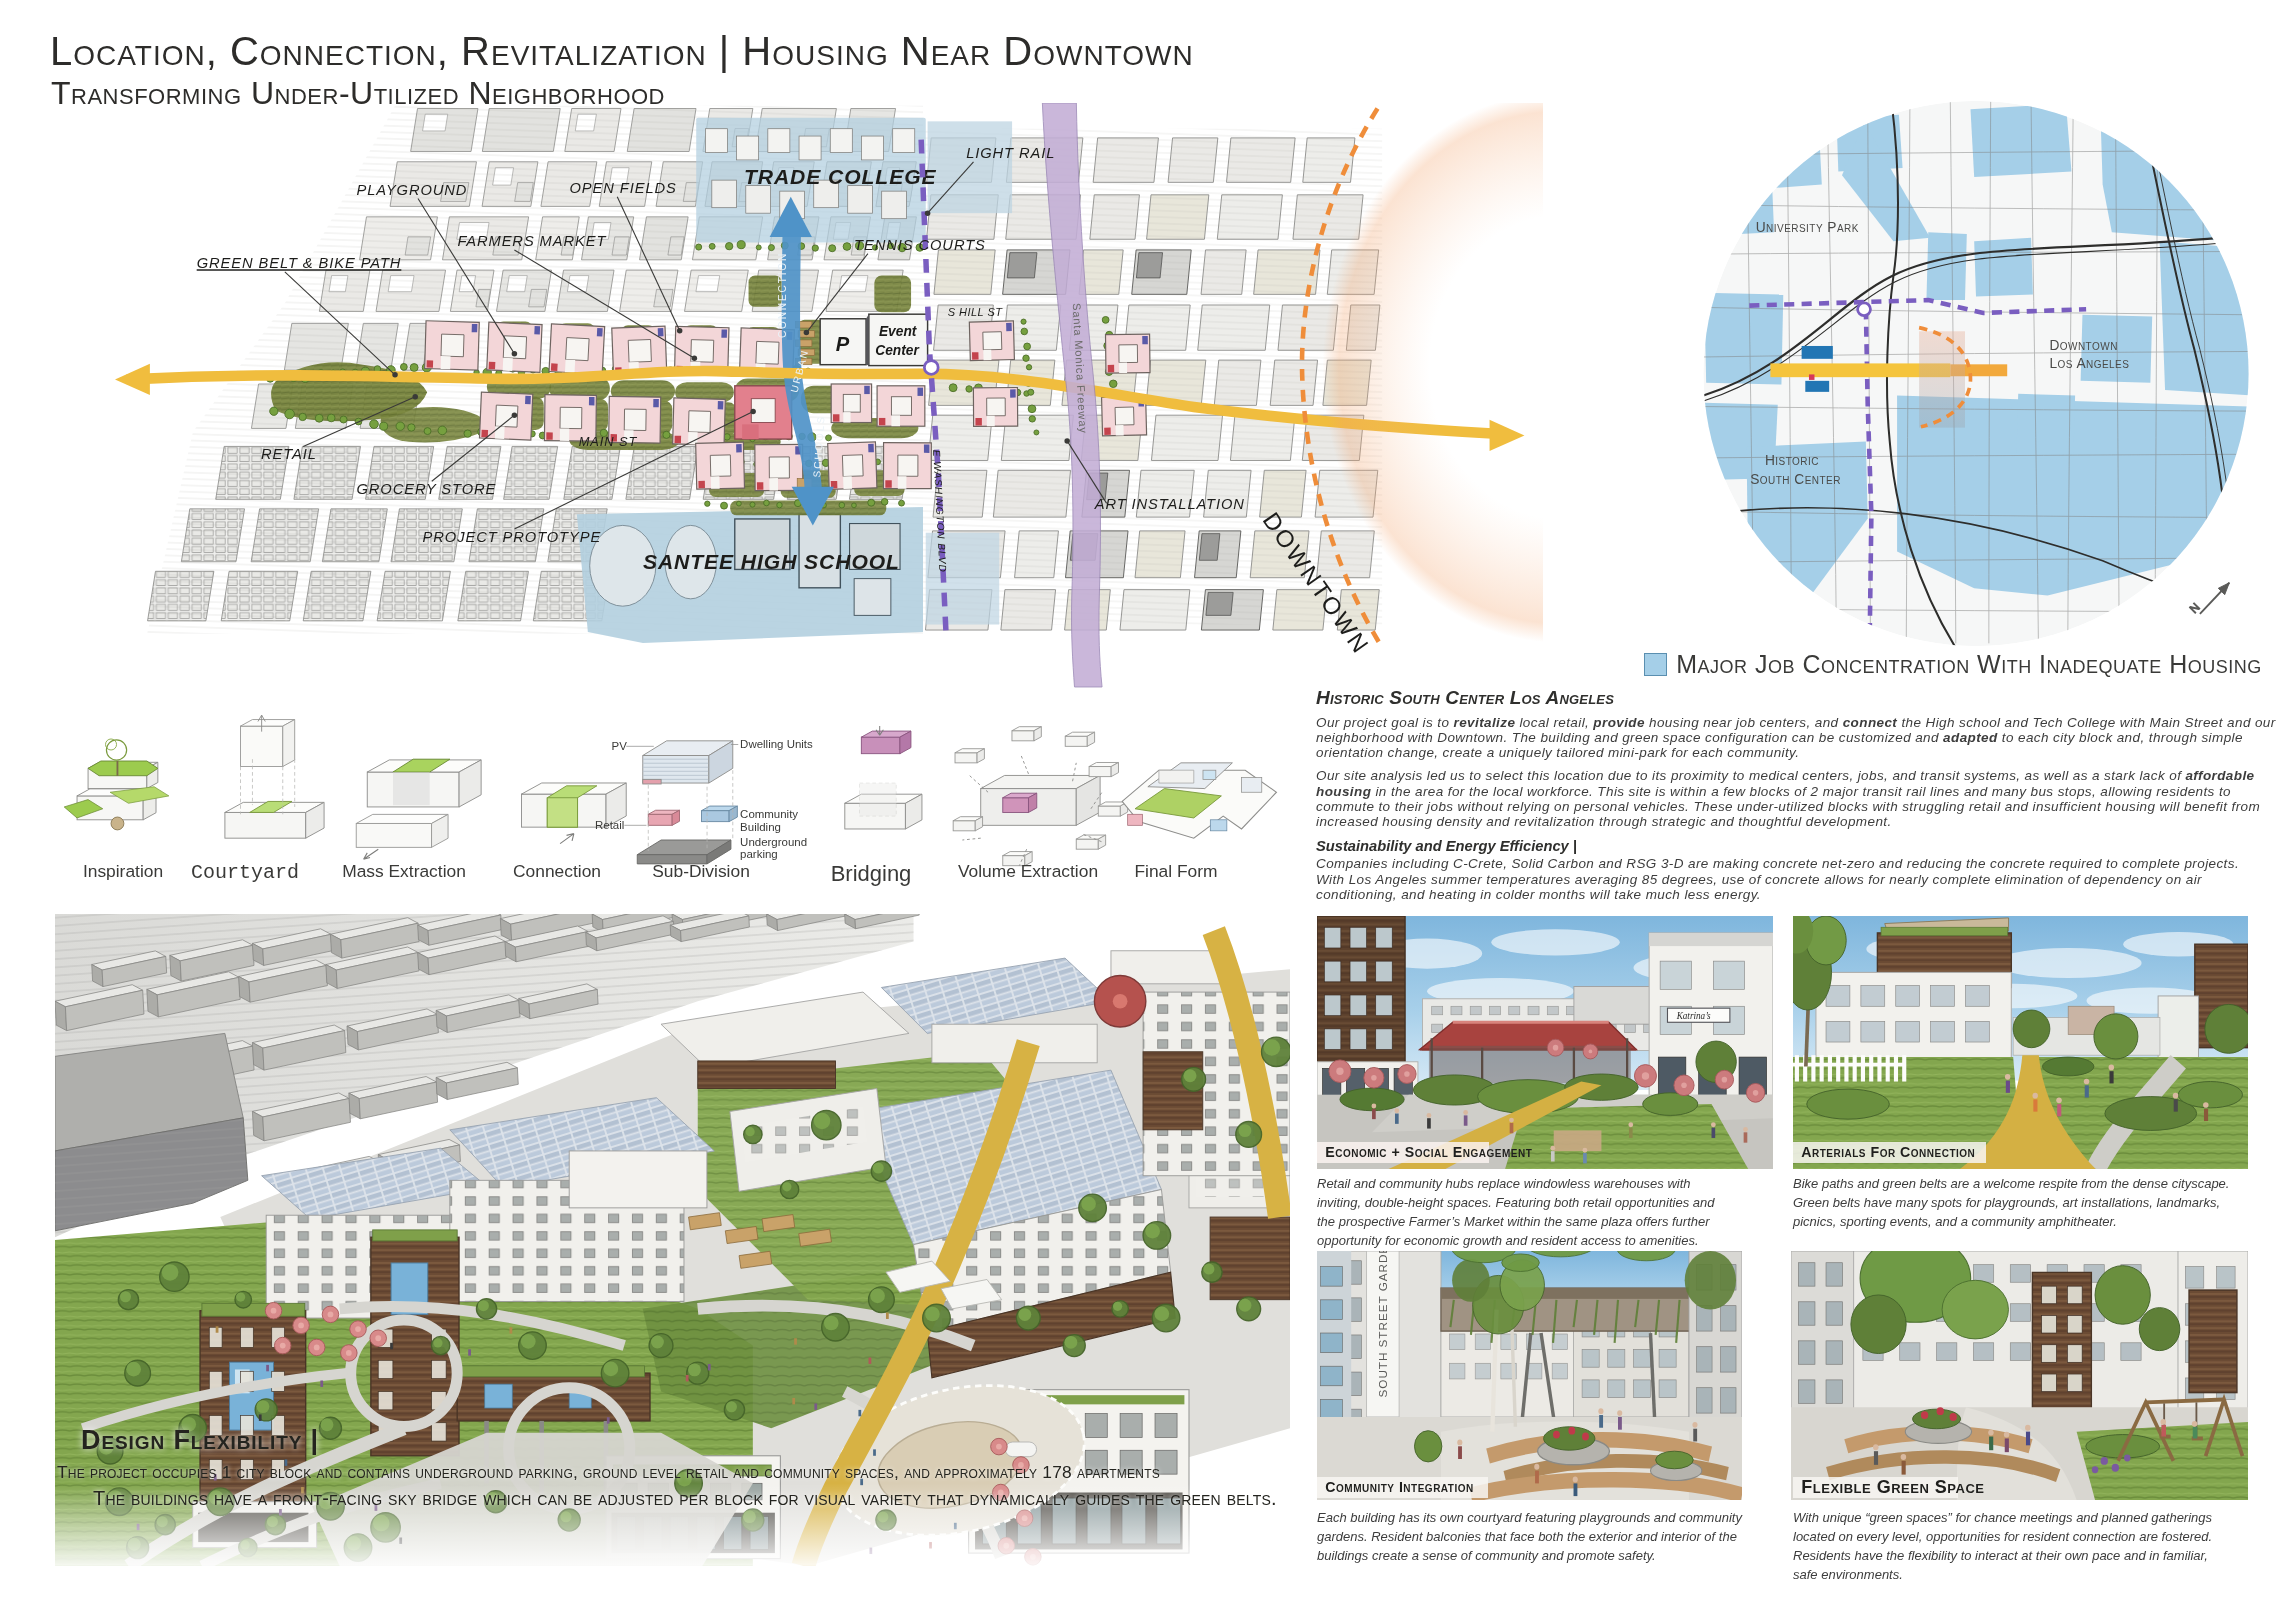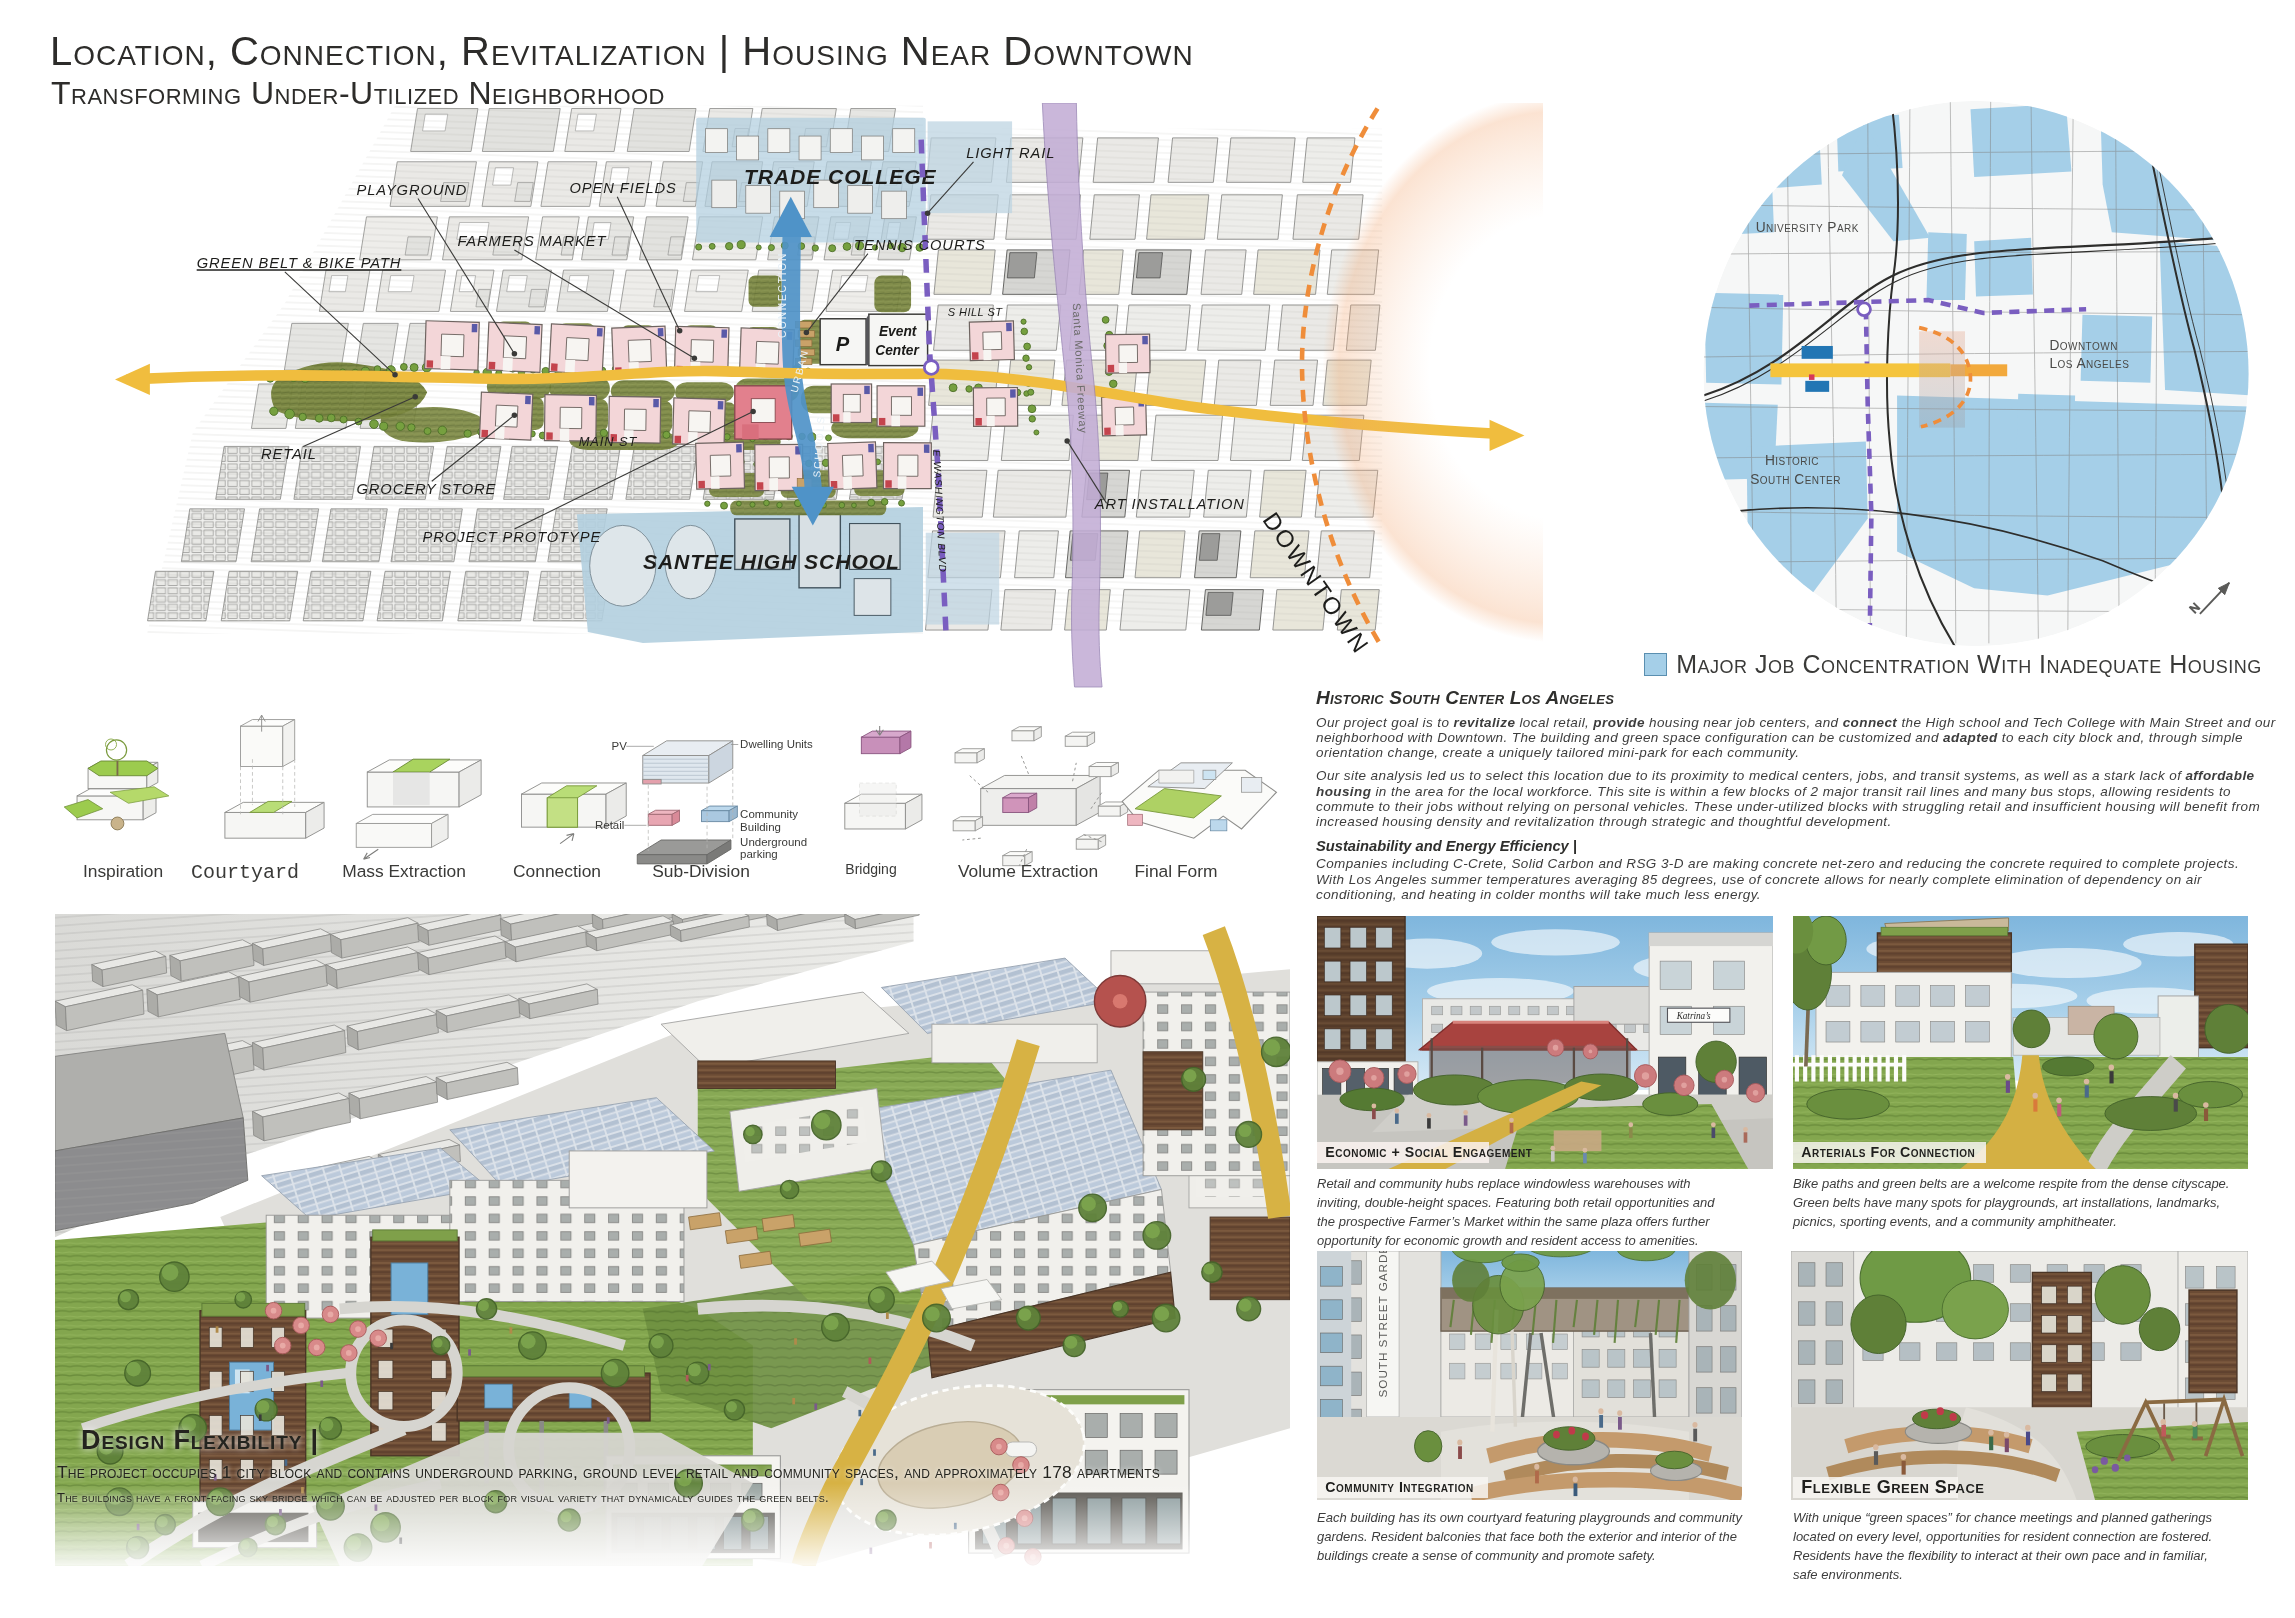--- a/index.html
+++ b/index.html
@@ -977,21 +977,21 @@
         <rect x="1318" y="892" width="18" height="12" fill="#bcd8ec" stroke="#6a8aa4" stroke-width="0.8"></rect>
         <polygon points="1262,838 1262,852 1300,852 1300,838" fill="#f2f2f0" stroke="#9a9a98" stroke-width="0.7"></polygon>
       </g>
 </svg>
 
 <div class="abs" style="left:22px;top:861px;width:202px;text-align:center;font-size:17.4px;color:#3a3a38;">Inspiration</div>
 <div class="abs" style="left:144px;top:861px;width:202px;text-align:center;font-size:20px;color:#3a3a38;font-family:Liberation Mono, monospace;">Courtyard</div>
 <div class="abs" style="left:303px;top:861px;width:202px;text-align:center;font-size:17.4px;color:#3a3a38;">Mass Extraction</div>
 <div class="abs" style="left:456px;top:861px;width:202px;text-align:center;font-size:17.4px;color:#3a3a38;">Connection</div>
 <div class="abs" style="left:600px;top:861px;width:202px;text-align:center;font-size:17.4px;color:#3a3a38;">Sub-Division</div>
-<div class="abs" style="left:770px;top:861px;width:202px;text-align:center;font-size:14px;color:#3a3a38;">Bridging</div>
+<div class="abs" style="left:770px;top:861px;width:202px;text-align:center;font-size:22px;color:#3a3a38;">Bridging</div>
 <div class="abs" style="left:927px;top:861px;width:202px;text-align:center;font-size:17.4px;color:#3a3a38;">Volume Extraction</div>
 <div class="abs" style="left:1075px;top:861px;width:202px;text-align:center;font-size:17.4px;color:#3a3a38;">Final Form</div>
 
 <div class="abs" style="left:1316px;top:687px;width:961px;color:#2f2f2d;">
 
 <div class="sc" style="font-size:19px;font-weight:bold;font-style:italic;letter-spacing:0.2px;">Historic South Center Los Angeles</div>
 
 <div class="cap" style="font-size:13.5px;line-height:15.2px;margin-top:5.5px;letter-spacing:0.4px;white-space:nowrap;">
 Our project goal is to <b>revitalize</b> local retail, <b>provide</b> housing near job centers, and <b>connect</b> the High school and Tech College with Main Street and our<br>
 neighborhood with Downtown. The building and green space configuration can be customized and <b>adapted</b> to each city block and, through simple<br>
@@ -1536,21 +1536,21 @@
         <rect x="687" y="502" width="3" height="7" fill="#b05a5a"></rect>
         <rect x="495" y="450" width="3" height="7" fill="#b08a4a"></rect>
       </g>
 
 <rect x="0" y="620" width="1345" height="90" fill="url(#fadebot)"></rect>
 </svg>
 
 <div class="abs" style="left:57px;top:1425px;width:1221px;color:#24241f;">
 <div><span class="sc" style="font-size:27px;font-weight:bold;letter-spacing:0.9px;text-shadow:0 0 7.3px rgba(255,255,255,0.95);padding-left:24px;">Design Flexibility |</span></div>
 <div class="sc" style="font-size:17.4px;margin-top:2.8px;line-height:26px;letter-spacing:0.2px;text-shadow:0 0 5.5px rgba(255,255,255,0.9);">The project occupies 1 city block and contains underground parking, ground level retail and community spaces, and approximately 178 apartments</div>
-<div class="sc" style="font-size:13px;margin-top:0px;line-height:26px;letter-spacing:0.2px;text-shadow:0 0 5.5px rgba(255,255,255,0.9);">The buildings have a front-facing sky bridge which can be adjusted per block for visual variety that dynamically guides the green belts.</div>
+<div class="sc" style="font-size:20px;margin-top:0px;line-height:26px;letter-spacing:0.2px;text-shadow:0 0 5.5px rgba(255,255,255,0.9);margin-left:36px;">The buildings have a front-facing sky bridge which can be adjusted per block for visual variety that dynamically guides the green belts.</div>
 </div>
 
 <svg class="abs" style="left:1317px;top:916px;" width="456" height="253" viewBox="0 0 497 269" preserveAspectRatio="none">
 <defs>
         <linearGradient id="skyA" x1="0" y1="0" x2="0" y2="1">
           <stop offset="0" stop-color="#7fb6dd"></stop>
           <stop offset="0.55" stop-color="#a8d0ea"></stop>
           <stop offset="1" stop-color="#d8eaf6"></stop>
         </linearGradient>
       </defs>

